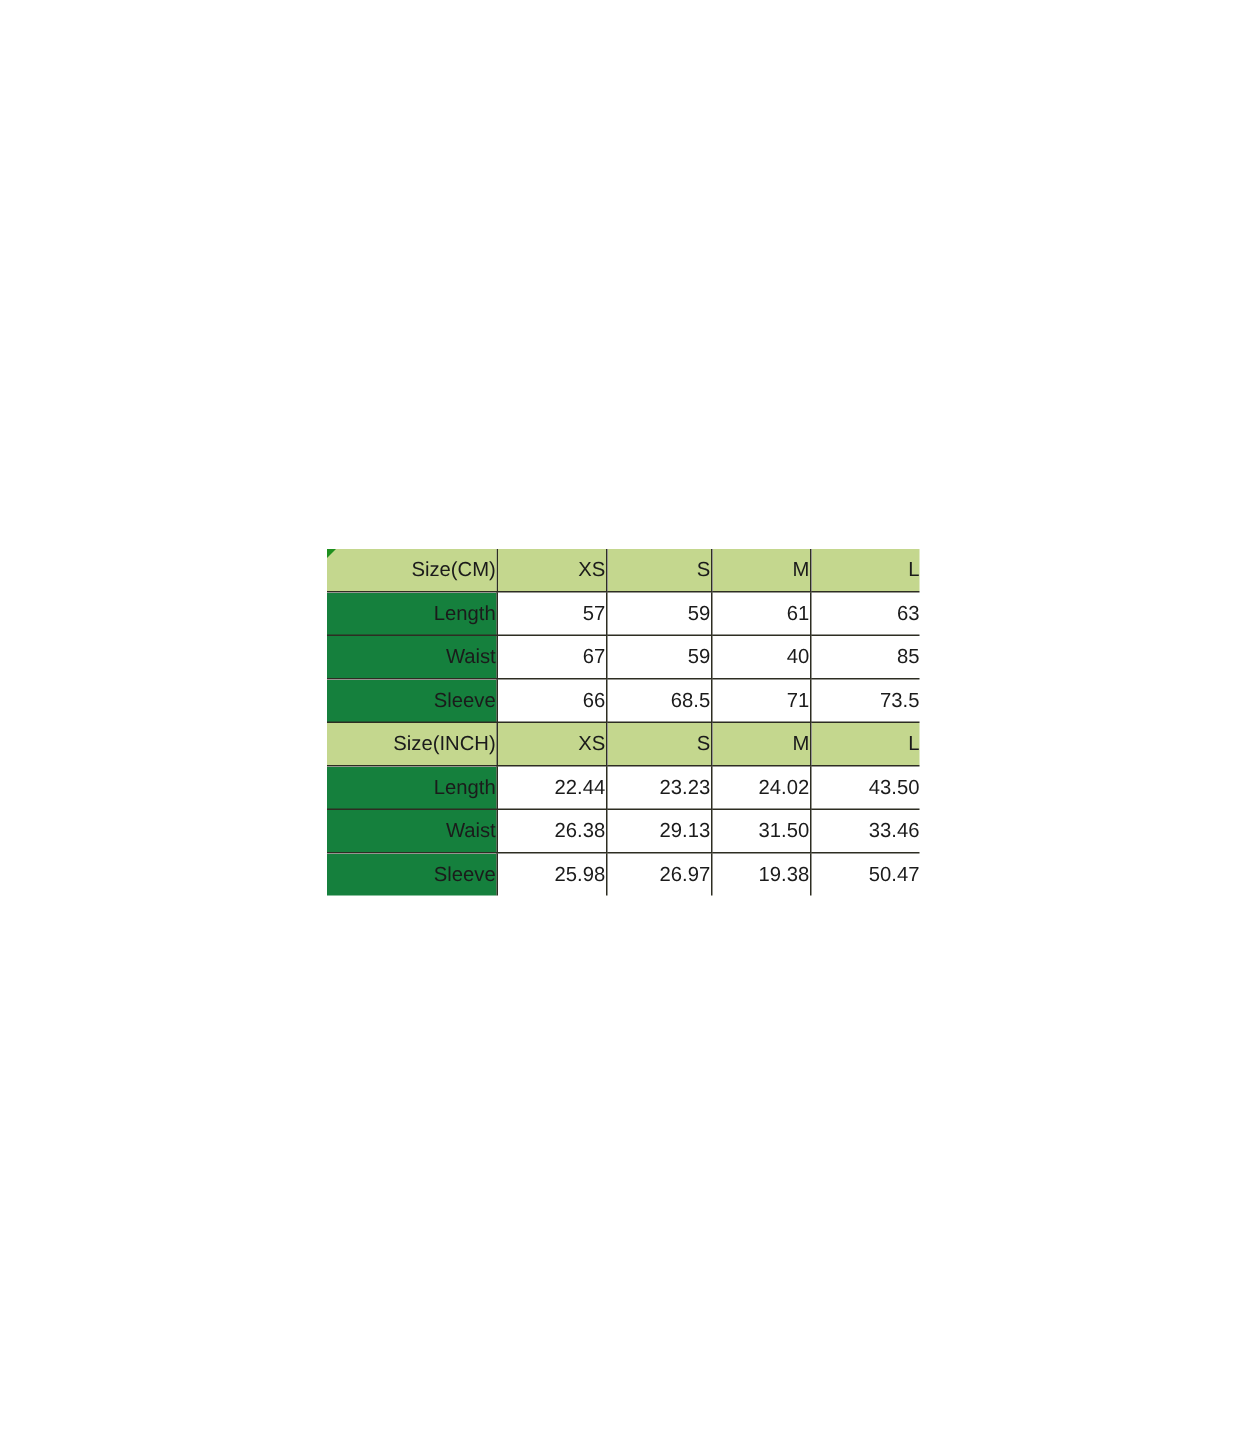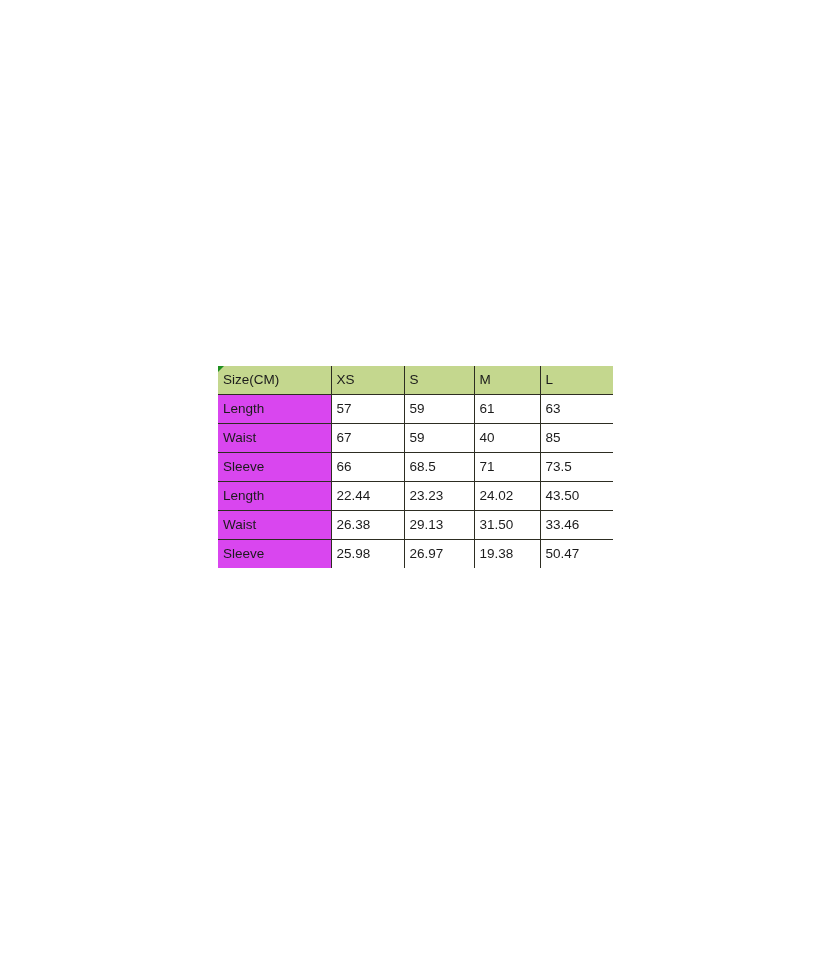--- a/index.html
+++ b/index.html
@@ -40,34 +40,35 @@
 
   table.size-chart td {
     height: 28px;
     padding: 0 0 0 5px;
     vertical-align: middle;
     border-bottom: 1.6px solid #2d2d22;
     border-right: 1.6px solid #2d2d22;
     white-space: nowrap;
     line-height: 1.1;
     overflow: hidden;
+    text-align: right;
   }
 
   
   table.size-chart td.last-col {
     border-right: none;
   }
 
   
   table.size-chart tr.last-row td {
     border-bottom: none;
   }
 
   td.label-cell {
-    background: #d946ef;
+    background: #15803d;
   }
 
   td.header-cell {
     background: #c4d78e;
   }
 
   td.value-cell {
     background: #ffffff;
   }
 
@@ -128,20 +129,27 @@
       </tr>
 
       <tr>
         <td class="label-cell">Sleeve</td>
         <td class="value-cell">66</td>
         <td class="value-cell">68.5</td>
         <td class="value-cell">71</td>
         <td class="value-cell last-col">73.5</td>
       </tr>
 
+      <tr>
+        <td class="header-cell">Size(INCH)</td>
+        <td class="header-cell">XS</td>
+        <td class="header-cell">S</td>
+        <td class="header-cell">M</td>
+        <td class="header-cell last-col">L</td>
+      </tr>
 
       <tr>
         <td class="label-cell">Length</td>
         <td class="value-cell">22.44</td>
         <td class="value-cell">23.23</td>
         <td class="value-cell">24.02</td>
         <td class="value-cell last-col">43.50</td>
       </tr>
 
       <tr>

